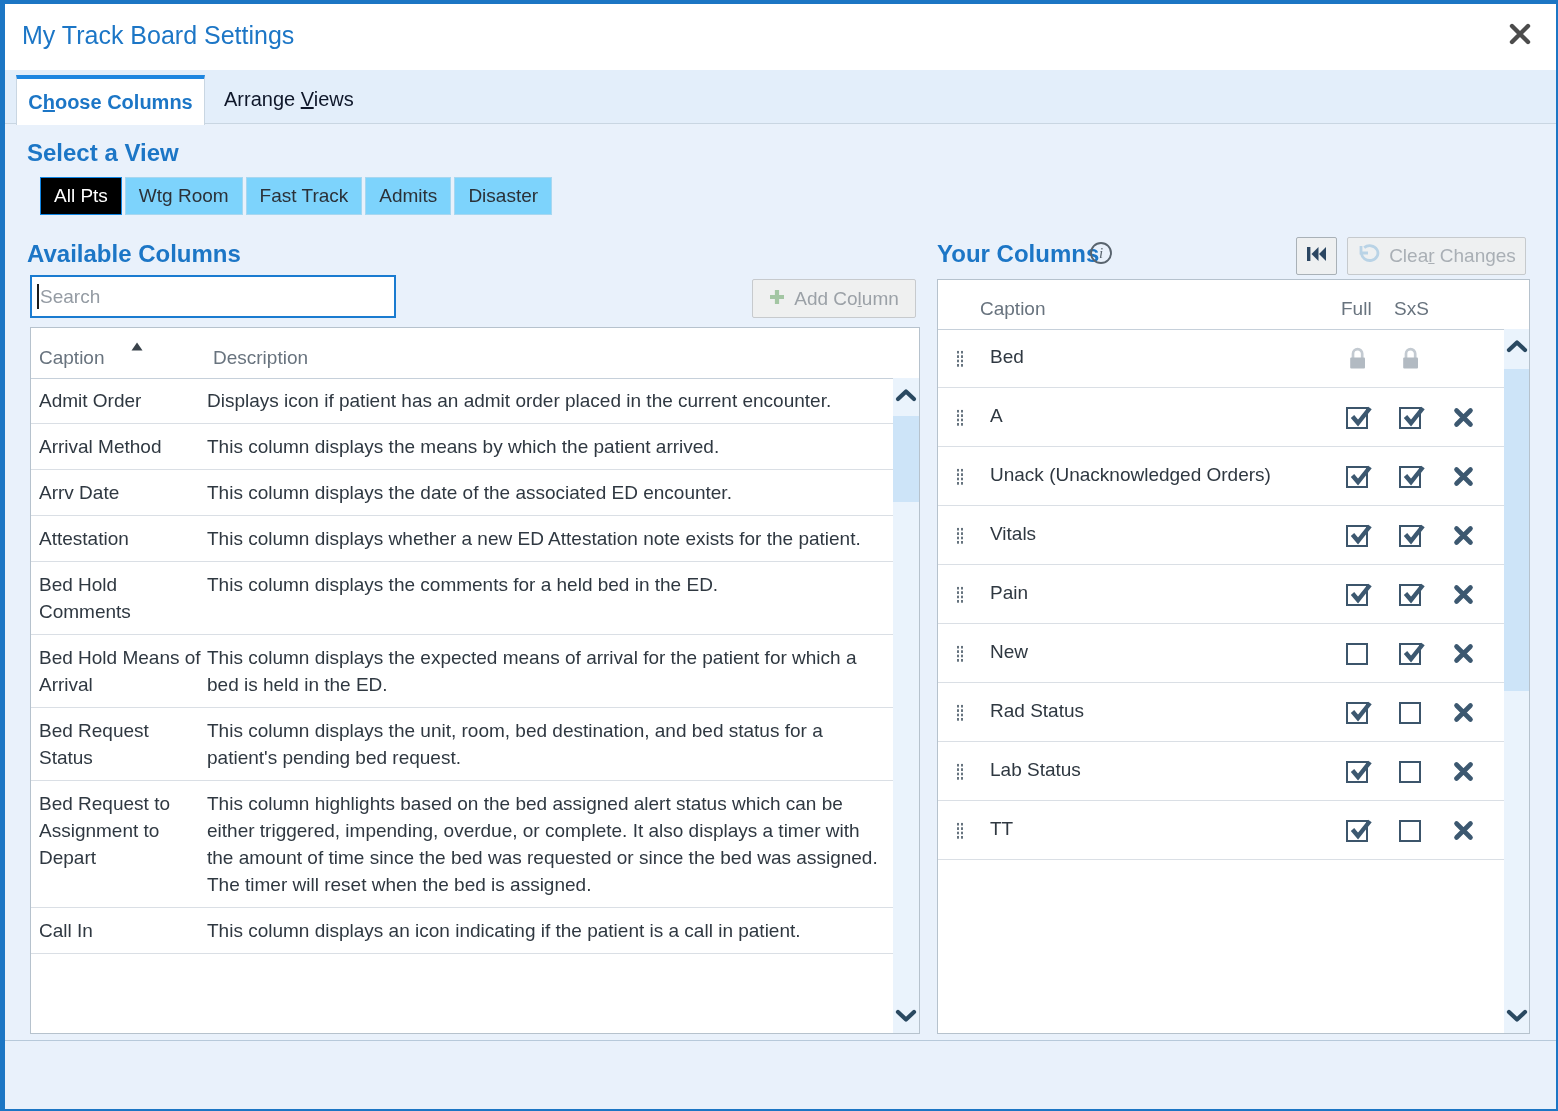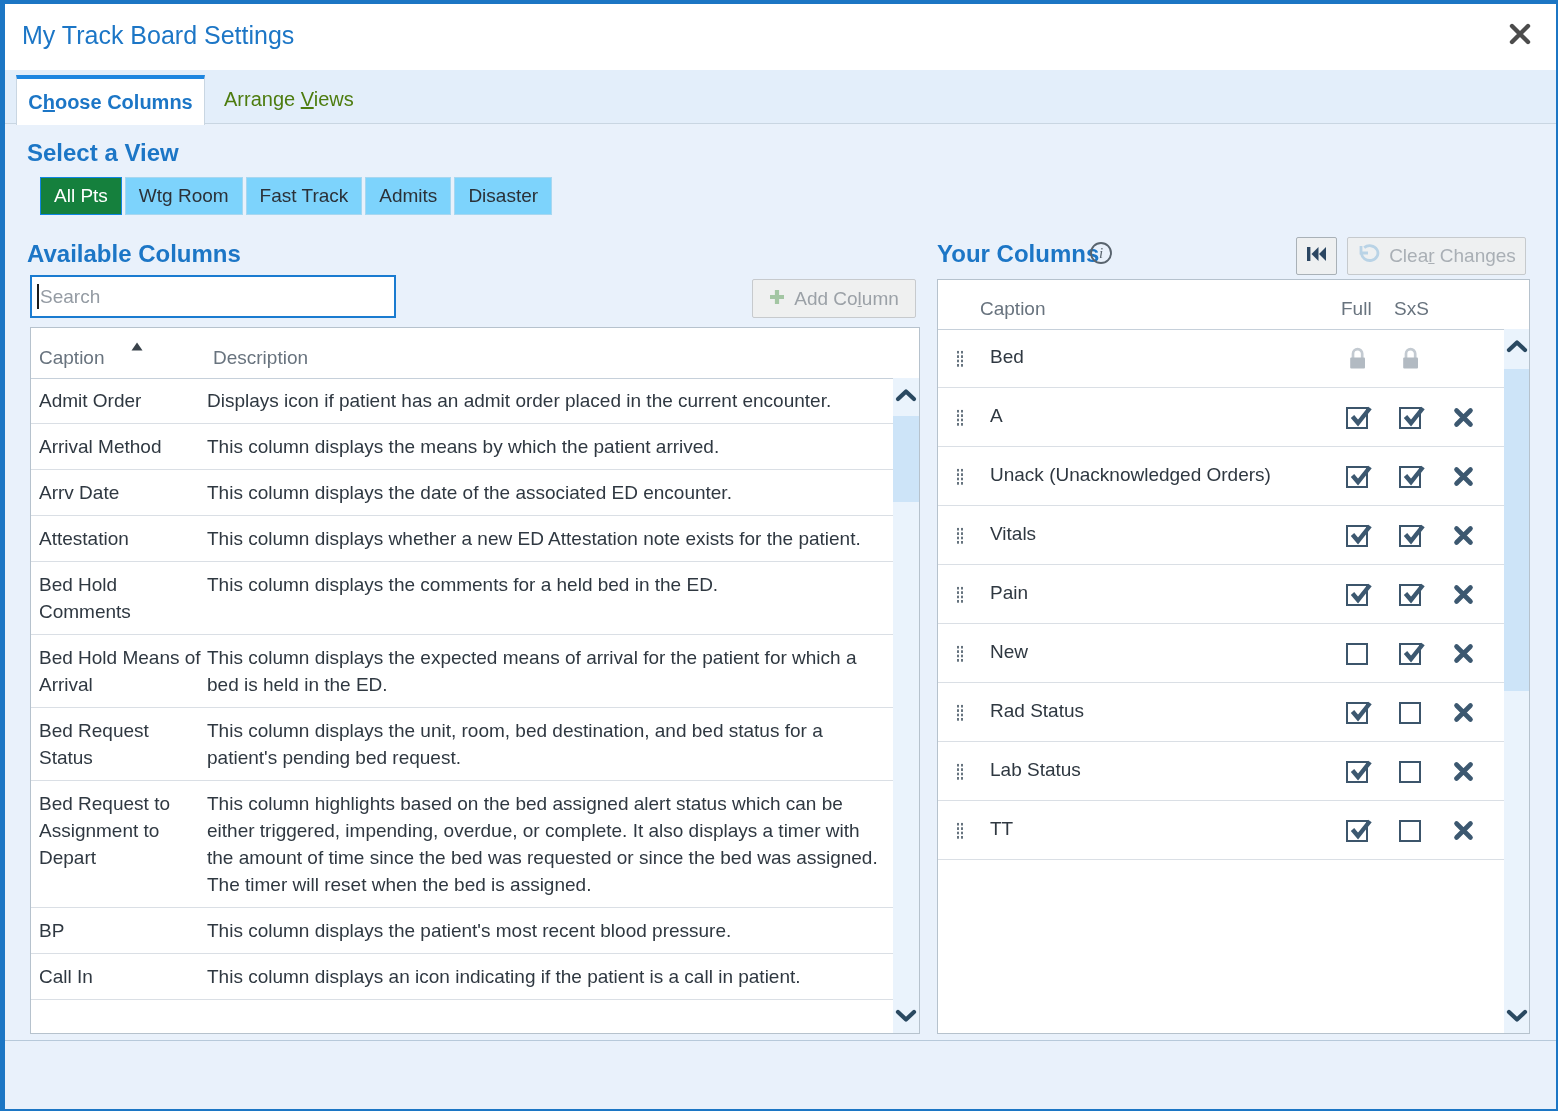--- a/index.html
+++ b/index.html
@@ -17,33 +17,33 @@
   .close-btn{position:absolute;left:1500px;top:19px;width:40px;height:34px;
              display:flex;align-items:center;justify-content:center;cursor:pointer}
 
   .tabstrip{position:absolute;left:0;top:70px;width:100%;height:54px;background:#e3eefa;
             border-bottom:1px solid #c9d6e2;box-sizing:border-box}
   .tab-active{position:absolute;left:16px;top:5px;width:189px;height:50px;background:#fff;
               border:1px solid #c9d6e2;border-bottom:none;border-top:4px solid #1e86e0;
               box-sizing:border-box;display:flex;align-items:center;justify-content:center;
               font-weight:bold;font-size:20px;color:#1c76c6;z-index:2;cursor:pointer}
   .tab-inactive{position:absolute;left:206px;top:5px;height:49px;padding:0 18px;
-                display:flex;align-items:center;font-size:20px;color:#4d7c0f;cursor:pointer}
+                display:flex;align-items:center;font-size:20px;color:#0f172a;cursor:pointer}
 
   .sec-h{position:absolute;font-size:24px;font-weight:bold;color:#1c76c6;white-space:nowrap}
   #h-select{left:27px;top:139px}
   #h-avail{left:27px;top:240px}
   #h-your{left:937px;top:240px}
   .info-icon{position:absolute;left:1089px;top:241px;cursor:pointer}
 
   .views{position:absolute;left:40px;top:177px;display:flex;gap:3px}
   .view-btn{height:38px;padding:0 13px;display:flex;align-items:center;font-size:19px;
             background:#7dd3fc;border:1px solid #a7d7f0;color:#2b3138;box-sizing:border-box;
             cursor:pointer;white-space:nowrap}
-  .view-btn.selected{background:#15803d;border-color:#1185e2;color:#fff}
+  .view-btn.selected{background:#000000;border-color:#1185e2;color:#fff}
 
   .search-wrap{position:absolute;left:30px;top:275px;width:366px;height:43px}
   .search-wrap input{width:100%;height:100%;box-sizing:border-box;border:2px solid #1a7bd0;
             font-family:"Liberation Sans",sans-serif;font-size:19px;padding:0 8px;color:#333;
             outline:none;background:#fff}
   .search-wrap input::placeholder{color:#949ba3}
   .caret{position:absolute;left:7px;top:9px;width:2px;height:25px;background:#1b1b1b}
 
   .add-btn{position:absolute;left:752px;top:279px;width:164px;height:39px;background:#eff0f0;
            border:1px solid #c7cacd;border-radius:2px;display:flex;align-items:center;
@@ -209,24 +209,20 @@
   </div>
       <div class="arow">
     <div class="c">Bed Request Status</div>
     <div class="d">This column displays the unit, room, bed destination, and bed status for a patient's pending bed request.</div>
   </div>
       <div class="arow">
     <div class="c">Bed Request to Assignment to Depart</div>
     <div class="d">This column highlights based on the bed assigned alert status which can be either triggered, impending, overdue, or complete. It also displays a timer with the amount of time since the bed was requested or since the bed was assigned. The timer will reset when the bed is assigned.</div>
   </div>
       <div class="arow">
-    <div class="c">BP</div>
-    <div class="d">This column displays the patient's most recent blood pressure.</div>
-  </div>
-      <div class="arow">
     <div class="c">Call In</div>
     <div class="d">This column displays an icon indicating if the patient is a call in patient.</div>
   </div>
     </div>
   <div class="sbar asbar">
     <span class="sb-up">
       <svg width="22" height="14" viewBox="0 0 22 14">
           <path d="M3 11 L11 3.5 L19 11" fill="none" stroke="#2a4961" stroke-width="4.2" stroke-linecap="round" stroke-linejoin="round"></path>
         </svg>
     </span>

